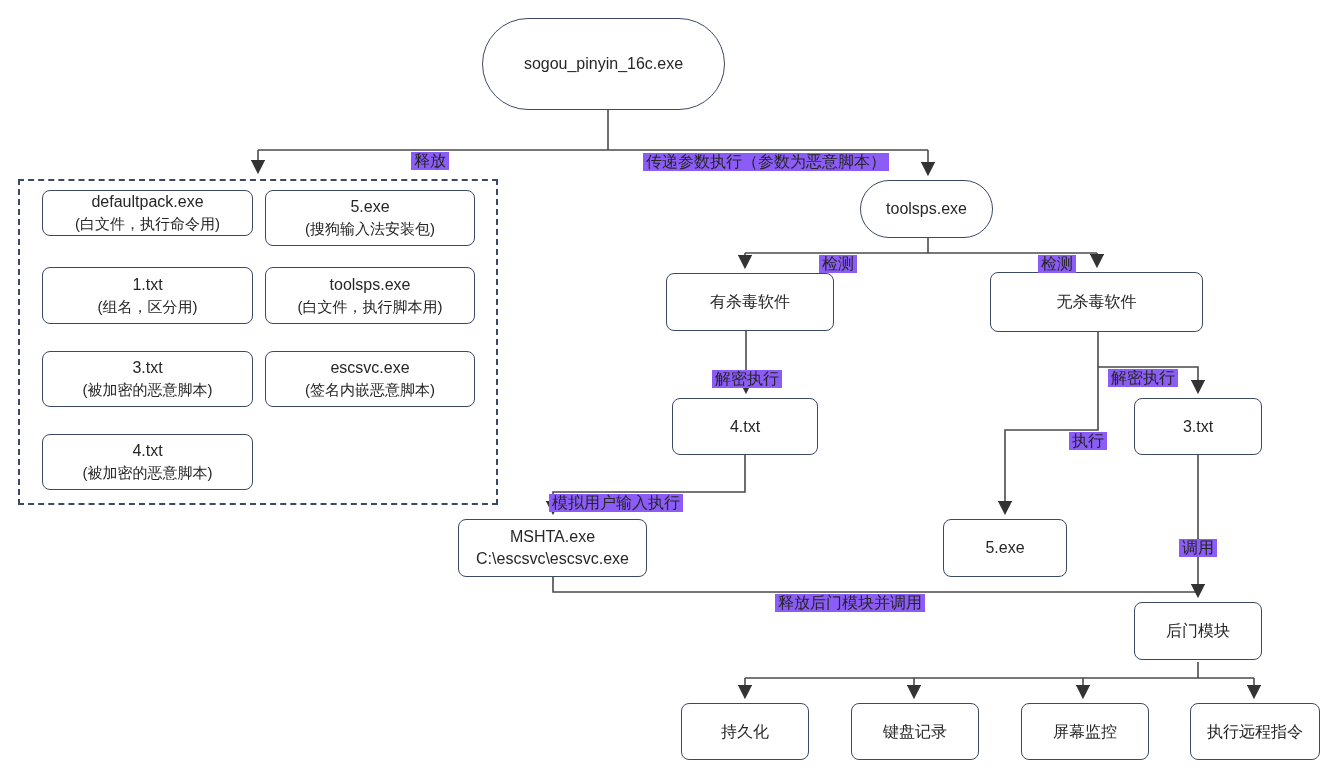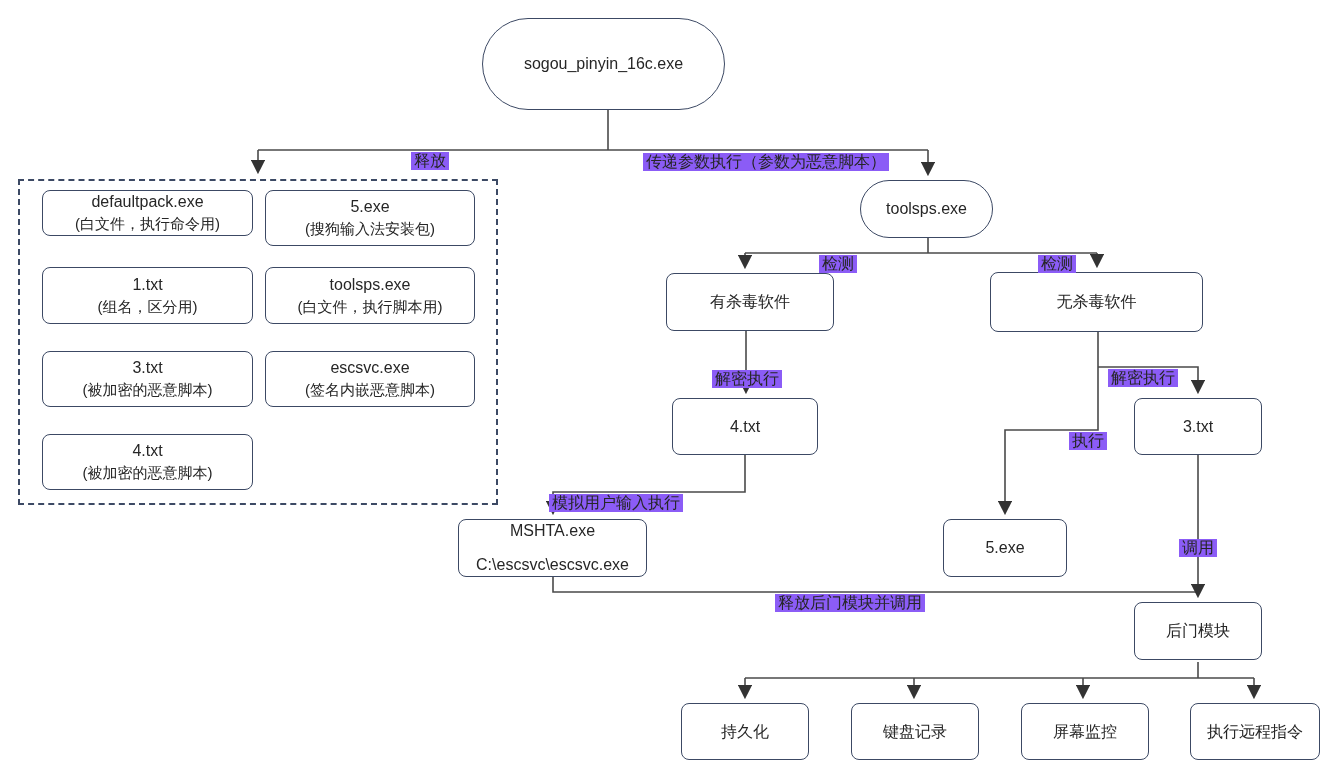--- a/index.html
+++ b/index.html
@@ -124,21 +124,21 @@
   </div>
 
   <div class="node" style="left:672px;top:398px;width:146px;height:57px;">
     <span>4.txt</span>
   </div>
 
   <div class="node" style="left:1134px;top:398px;width:128px;height:57px;">
     <span>3.txt</span>
   </div>
 
-  <div class="node" style="left:458px;top:519px;width:189px;height:58px;justify-content:space-between;">
+  <div class="node" style="left:458px;top:519px;width:189px;height:58px;">
     <span>MSHTA.exe</span>
     <span>C:\escsvc\escsvc.exe</span>
   </div>
 
   <div class="node" style="left:943px;top:519px;width:124px;height:58px;">
     <span>5.exe</span>
   </div>
 
   <div class="node" style="left:1134px;top:602px;width:128px;height:58px;">
     <span>后门模块</span>

